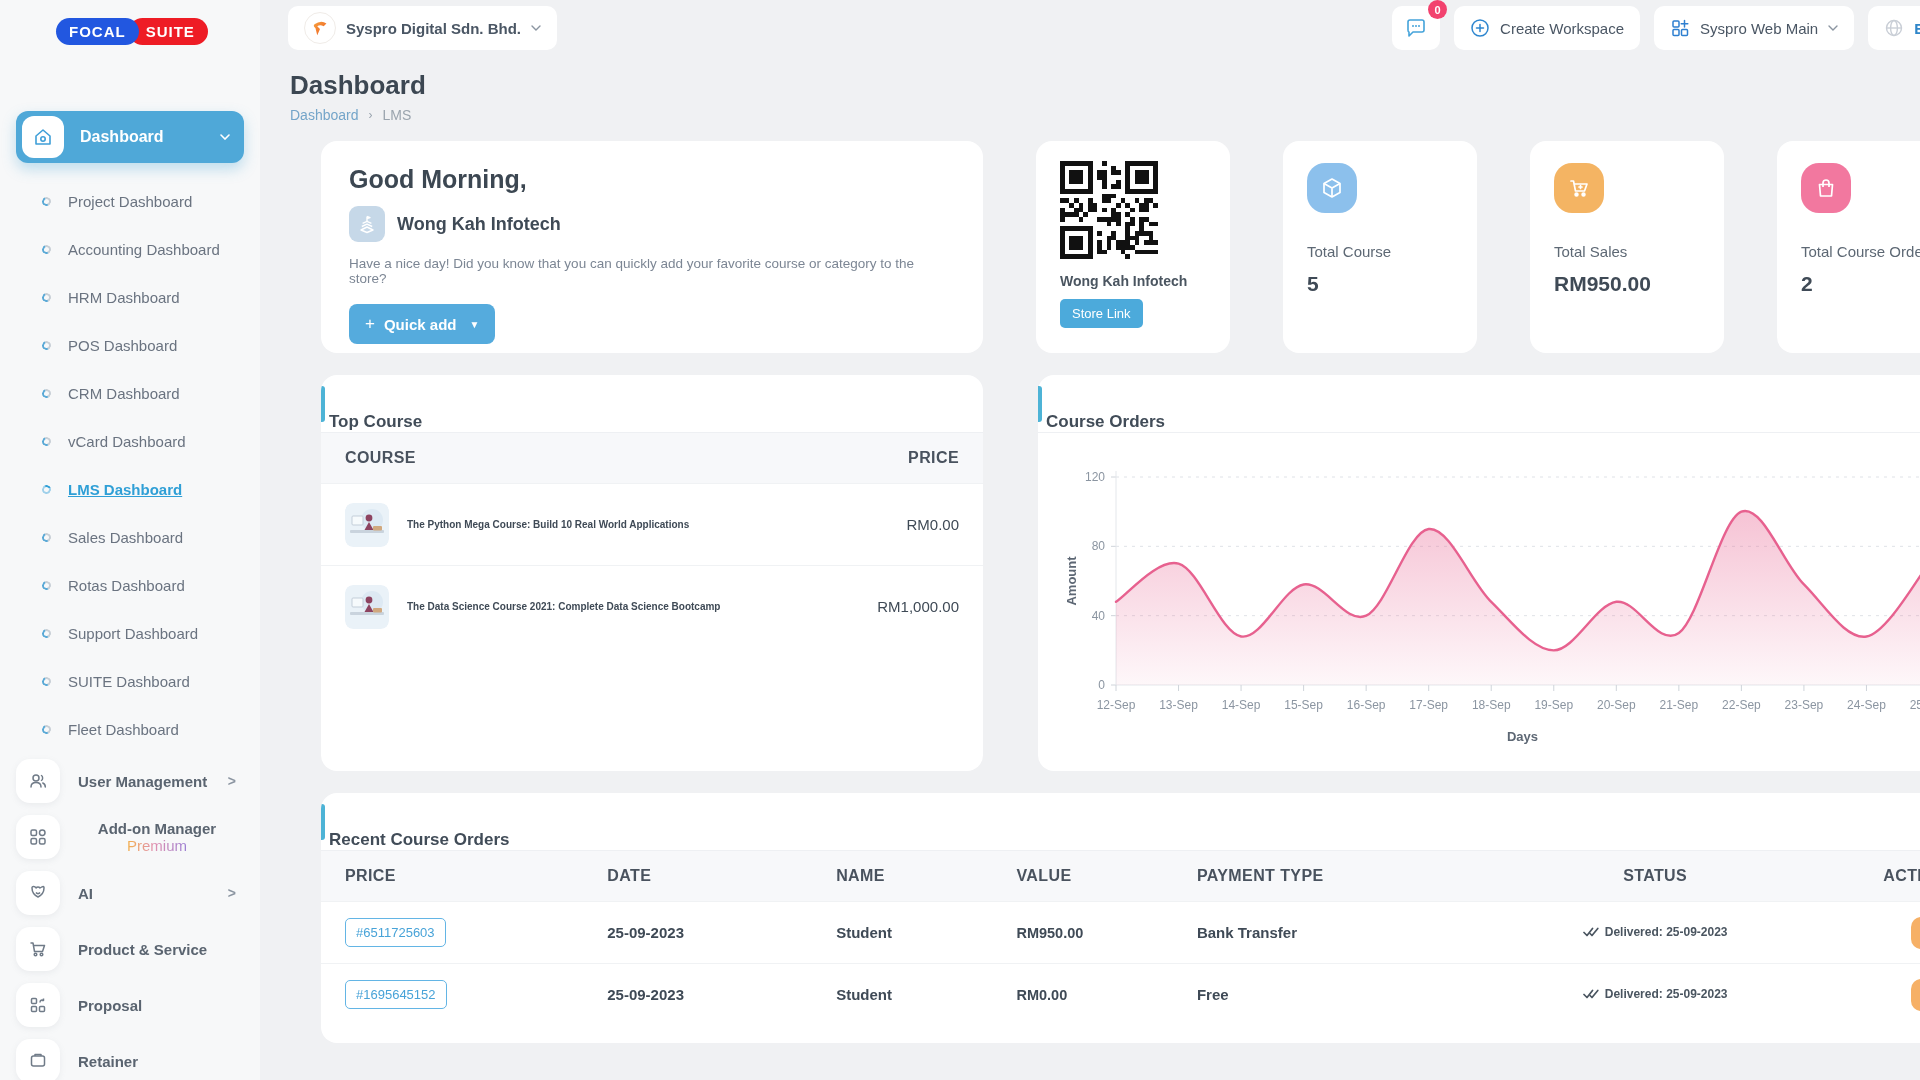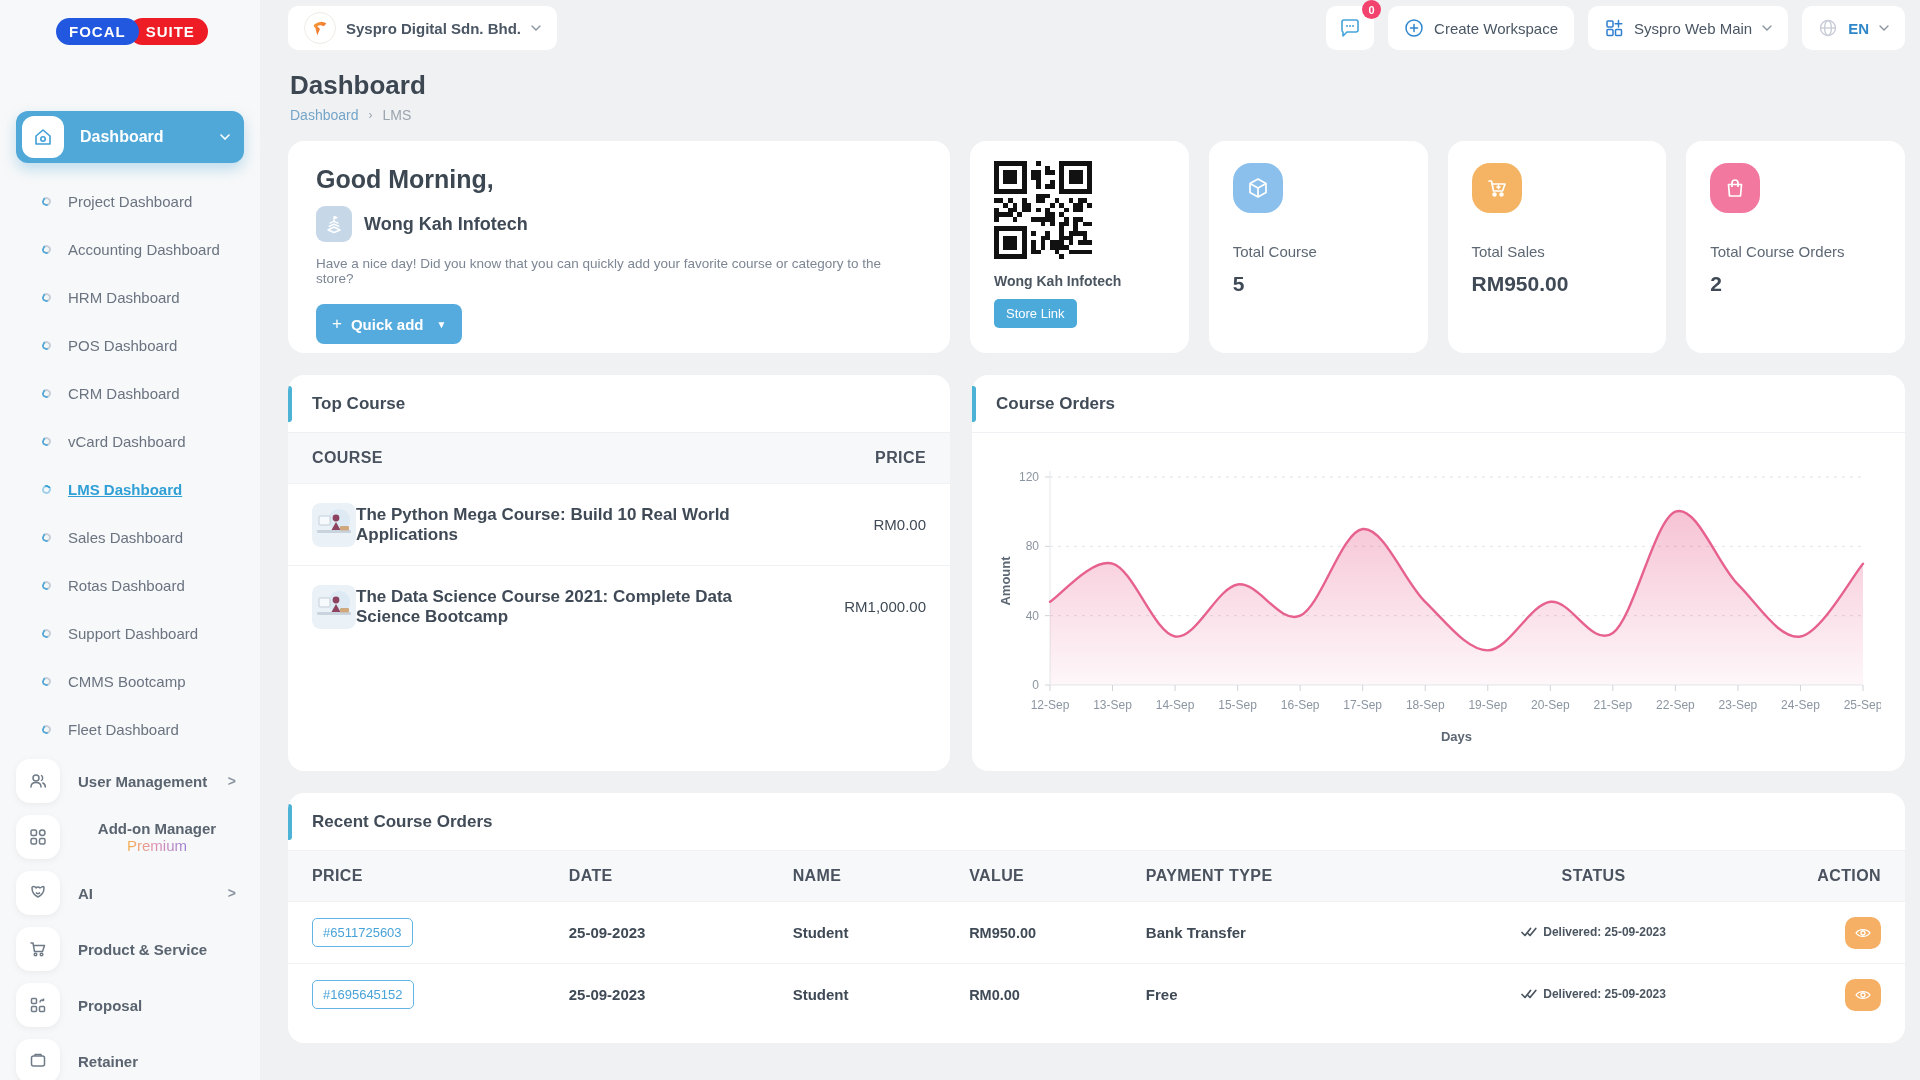--- a/index.html
+++ b/index.html
@@ -74,21 +74,21 @@
     display:flex; align-items:center; justify-content:center; padding:0 5px;
   }
   .lang-label { color:#2f86c9; font-weight:600; }
   .chevron { width:10px; height:6px; }
   .page-head { margin:14px 0 18px 2px; }
   .page-title { font-size:26px; font-weight:600; color:#3c4752; }
   .breadcrumb { margin-top:6px; font-size:14px; display:flex; align-items:center; gap:10px; }
   .breadcrumb .bc-link { color:#74a5c9; cursor:pointer; }
   .breadcrumb .bc-sep { color:#9aa4ae; font-size:12px; }
   .breadcrumb .bc-current { color:#9aa4ae; }
-  .card { background:#fff; border-radius:16px; position:relative; }
+  .card { background:#fff; border-radius:16px; position:relative;margin-left:33px; }
   
   .row1 { display:flex; gap:20px; }
   .greeting-card { width:662px; min-width:662px; height:212px; padding:24px 28px; }
   .greet-title { font-size:25px; font-weight:600; color:#3c4752; }
   .greet-company { display:flex; align-items:center; gap:12px; margin-top:12px; }
   .company-icon { width:36px; height:36px; border-radius:9px; background:#c6d8e8; display:flex; align-items:center; justify-content:center; }
   .company-name { font-size:18px; font-weight:600; color:#3f4a56; }
   .greet-msg { margin-top:14px; font-size:13.5px; color:#7c8694; }
   .quick-add {
     margin-top:18px; display:inline-flex; align-items:center; gap:9px; border:none; cursor:pointer;
@@ -103,33 +103,33 @@
   .store-link {
     margin-top:10px; border:none; cursor:pointer; background:#4caadb; color:#fff;
     font-size:13px; padding:7px 12px; border-radius:5px; font-family:inherit;
   }
   .stat-icon { width:50px; height:50px; border-radius:18px; display:flex; align-items:center; justify-content:center; }
   .stat-label { margin-top:30px; font-size:15px; color:#5d6874; }
   .stat-value { margin-top:12px; font-size:21px; font-weight:600; color:#3f4a56; }
   
   .row2 { display:flex; gap:22px; margin-top:22px; }
   .row3 { margin-top:22px; }
-  .card-head { height:58px; display:flex; align-items:center; padding:0 24px; border-bottom:1px solid #eef0f3; position:relative; }
+  .card-head { height:58px; display:flex; align-items:flex-end; padding:0 8px; border-bottom:1px solid #eef0f3; position:relative; }
   .card-head .accent { position:absolute; left:0; top:11px; width:4px; height:36px; background:#4db3d6; border-radius:0 3px 3px 0; }
   .card-title { font-size:17px; font-weight:600; color:#414c58; }
   .topcourse-card { width:662px; min-width:662px; height:396px; overflow:hidden; }
   .orders-chart-card { flex:1; height:396px; }
   table { border-collapse:collapse; width:100%; }
   th {
     background:#f7f8fa; text-align:left; font-size:16px; letter-spacing:.4px;
     color:#49525e; padding:16px 24px; font-weight:bold;
   }
   td { padding:14px 24px; border-top:1px solid #f0f2f4; font-size:15px; color:#3f4a56; }
   .tc-row td { height:82px; }
-  .course-cell { display:flex; align-items:center; font-weight:600; font-size:17px; }
+  .course-cell { display:flex; align-items:center; gap:18px; font-weight:600; font-size:10px; }
   .price-cell, .th-right { text-align:right; }
   .thumb { width:44px; height:44px; border-radius:8px; flex:none; }
   
   .chart-wrap { padding:14px 24px 0 24px; }
   .chart-svg text { font-family:"Liberation Sans","DejaVu Sans",sans-serif; font-size:12px; fill:#8b95a1; }
   .chart-svg .axis-title { font-size:13px; font-weight:bold; fill:#5d6774; }
   
   .recent-card { height:250px; overflow:hidden; }
   .order-id-btn {
     background:#fff; border:1px solid #63b5e5; color:#48a3d8; font-size:13px;
@@ -204,21 +204,21 @@
       <li class="sub-item">
           <span class="bullet"></span>
           <span>Rotas Dashboard</span>
         </li>
       <li class="sub-item">
           <span class="bullet"></span>
           <span>Support Dashboard</span>
         </li>
       <li class="sub-item">
           <span class="bullet"></span>
-          <span>CMMS Bootcamp</span>
+          <span>SUITE Dashboard</span>
         </li>
       <li class="sub-item">
           <span class="bullet"></span>
           <span>Fleet Dashboard</span>
         </li>
     </ul>
     <div class="menu-item">
       <span class="icon-sq">
         <svg width="20" height="20" viewBox="0 0 20 20" fill="none" stroke="#707b88" stroke-width="1.5" stroke-linecap="round">
             <circle cx="8" cy="7" r="3"></circle>

